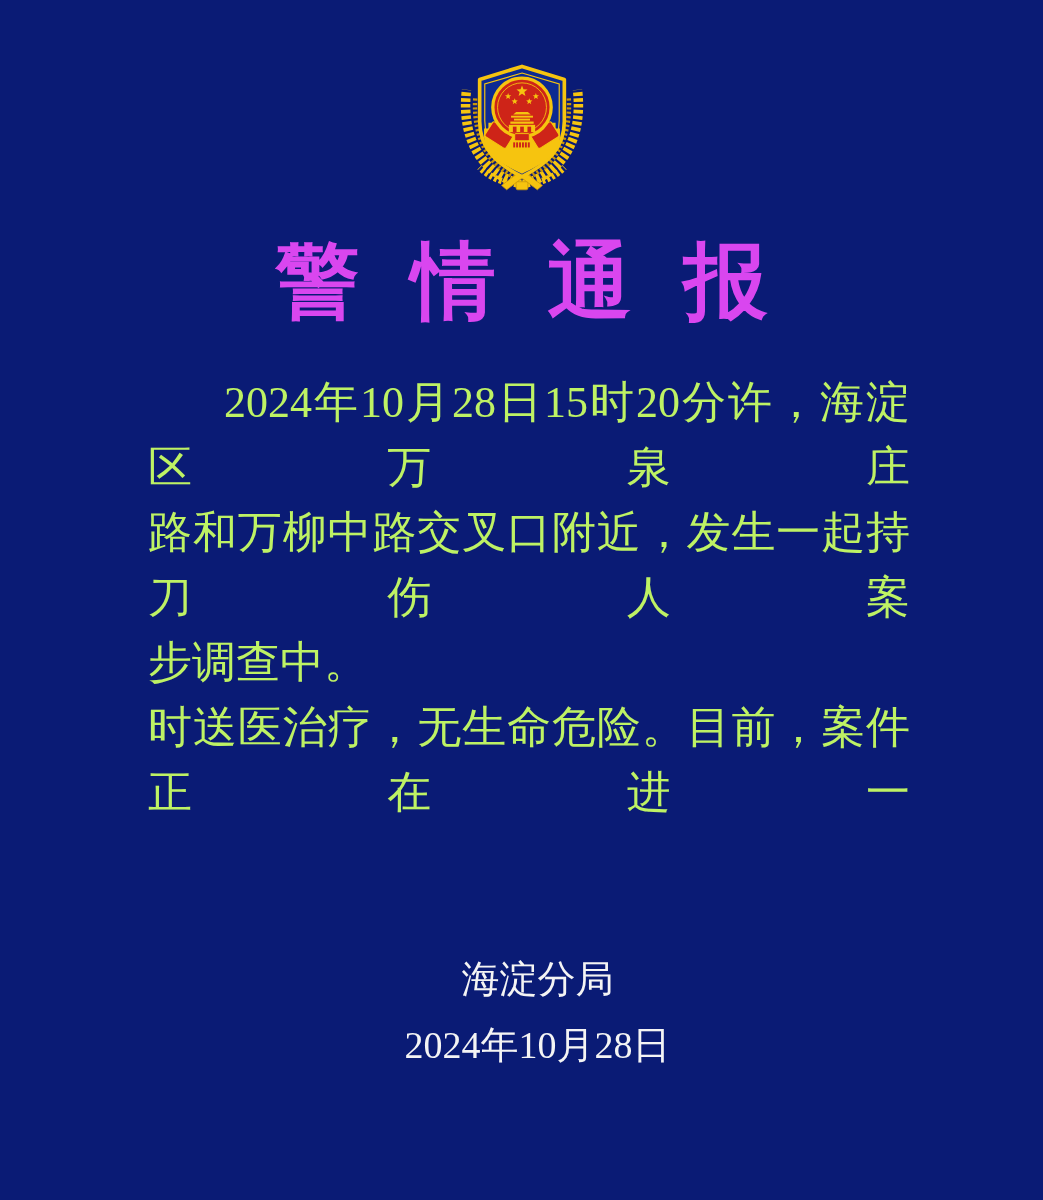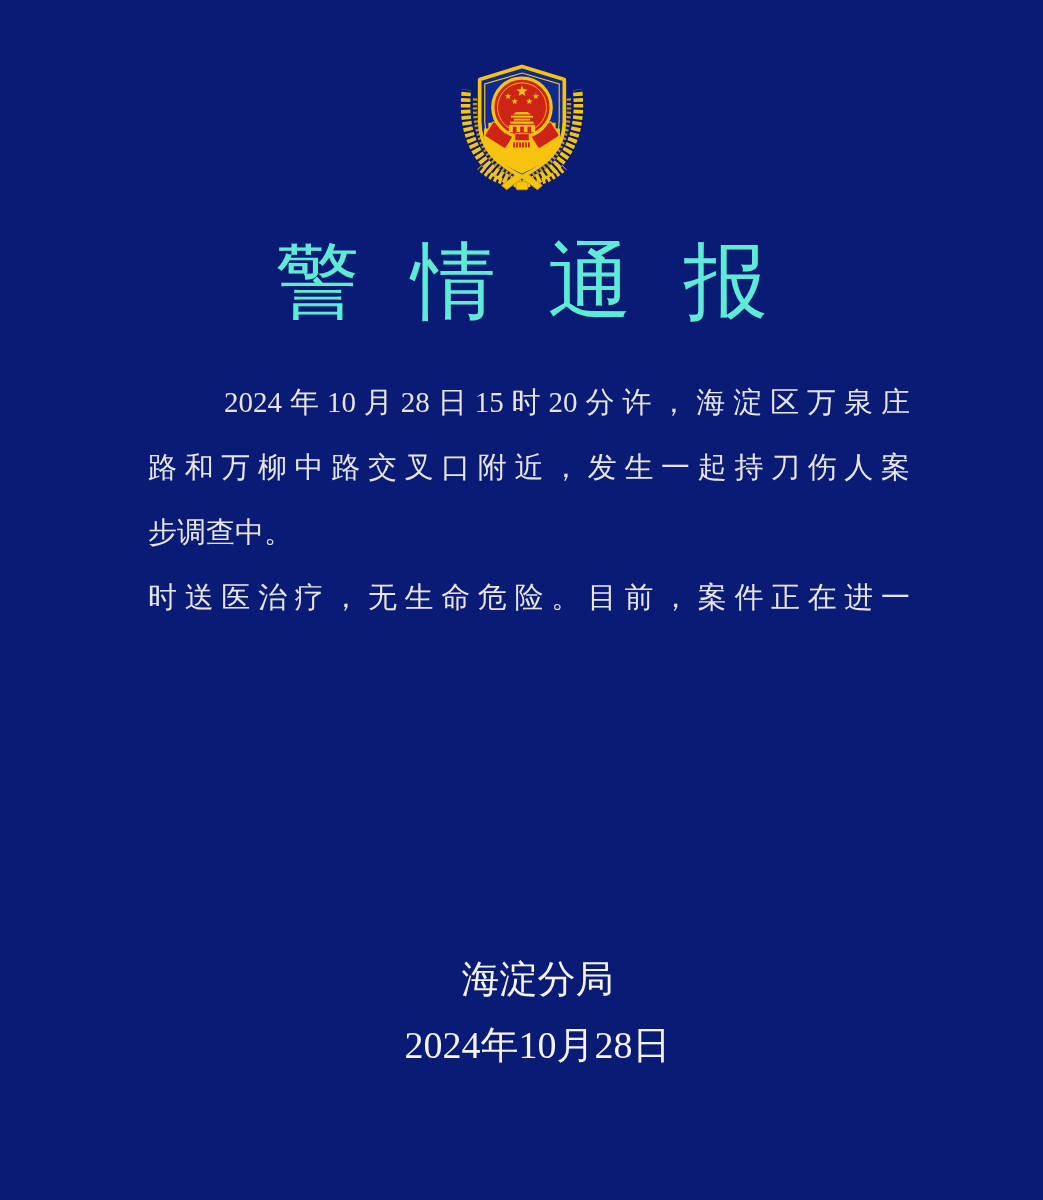--- a/index.html
+++ b/index.html
@@ -12,32 +12,32 @@
   }
   .emblem{
     position:absolute;top:46px;left:50%;
     transform:translateX(-50%);
     width:146px;height:146px;
   }
   .emblem svg{display:block;width:100%;height:100%;}
   .title{
     position:absolute;top:230px;left:0;width:100%;
     margin:0;text-align:center;
-    font-size:84px;line-height:104px;font-weight:normal;
-    color:#5eead4;
+    font-size:84px;line-height:104px;font-weight:bold;
+    color:#d946ef;
   }
   .title .title-text{
     display:inline-block;
     letter-spacing:52px;margin-right:-52px;
     white-space:nowrap;
   }
   .body-text{
     position:absolute;top:370px;left:148px;width:762px;
-    color:#e5e5e5;
-    font-size:29px;line-height:65px;
+    color:#bef264;
+    font-size:44px;line-height:65px;
   }
   .body-line{
     margin:0;
     text-align:justify;
     text-align-last:justify;
     text-justify:inter-character;
   }
   .body-line.first{text-indent:76px;}
   .body-line.last{text-align:left;text-align-last:left;}
   .signature{

